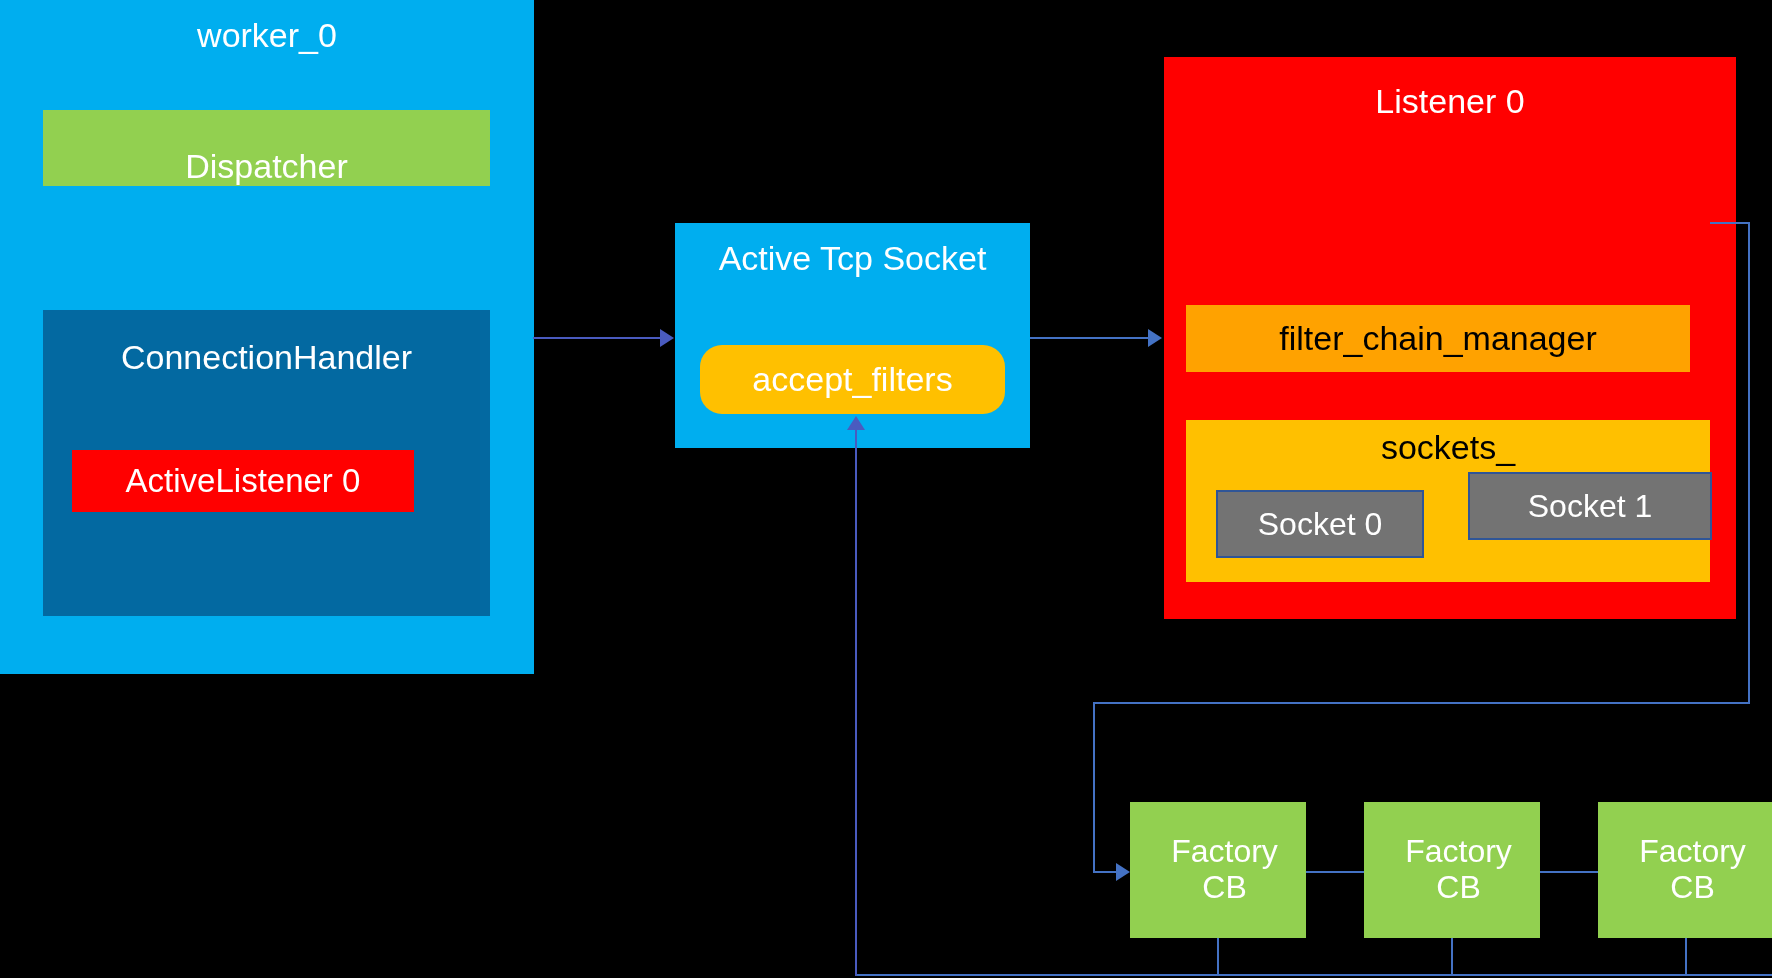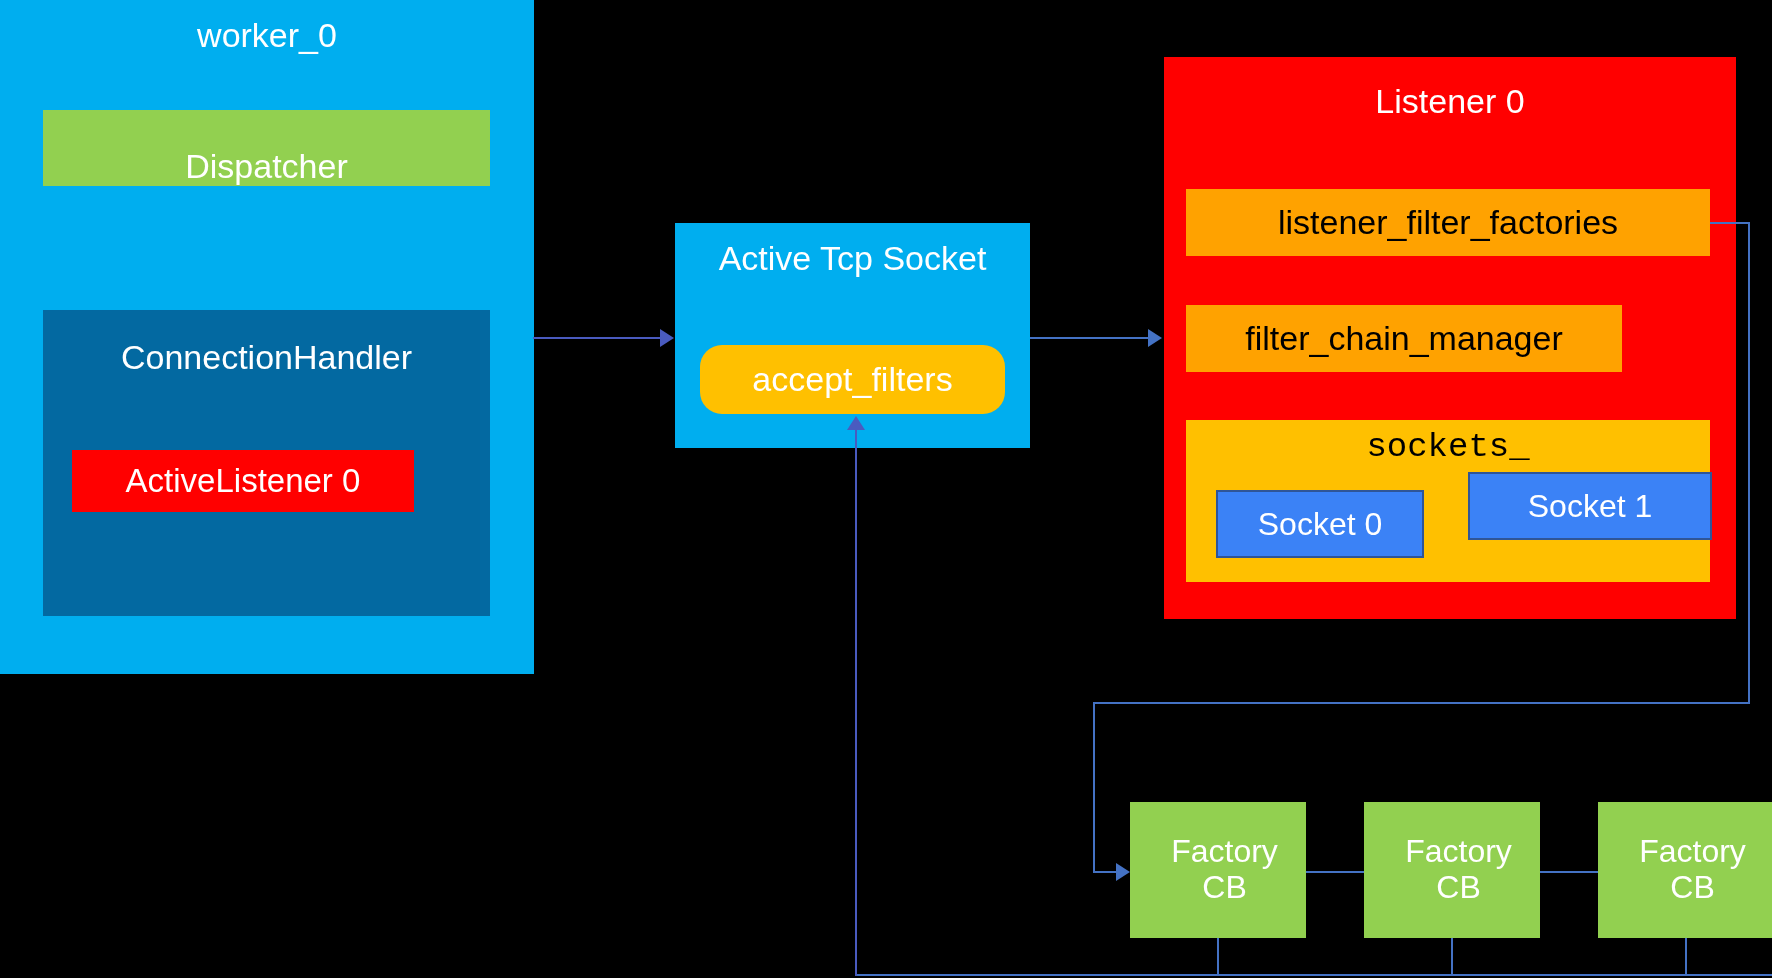--- a/index.html
+++ b/index.html
@@ -133,21 +133,21 @@
     left: 1186px;
     top: 189px;
     width: 524px;
     height: 67px;
     background: #FFA200;
     justify-content: center;
   }
   #filter-chain-manager-box {
     left: 1186px;
     top: 305px;
-    width: 436px;
+    width: 504px;
     height: 67px;
     background: #FFA200;
     justify-content: center;
   }
   .orange-label {
     color: #000000;
     font-size: 34px;
     text-align: center;
   }
 
@@ -156,27 +156,26 @@
     top: 420px;
     width: 524px;
     height: 162px;
     background: #FFC000;
   }
   #sockets-label {
     margin-top: 8px;
     color: #000000;
     font-size: 34px;
     text-align: center;
-    font-family: Liberation Mono, monospace;
   }
   .socket-chip {
     position: absolute;
     box-sizing: border-box;
     height: 68px;
-    background: #3b82f6;
+    background: #737373;
     border: 2px solid #2F5597;
     display: flex;
     align-items: center;
     justify-content: center;
     color: #FFFFFF;
     font-size: 32px;
   }
   #socket-0 { left: 1216px; top: 490px; width: 208px; }
   #socket-1 { left: 1468px; top: 472px; width: 244px; }
 
@@ -255,23 +254,20 @@
   </div>
 
   <div class="box" id="accept-filters-box">
     <div id="accept-filters-label">accept_filters</div>
   </div>
 
   <div class="box" id="listener-panel">
     <div id="listener-title">Listener 0</div>
   </div>
 
-  <div class="box" id="listener-filter-factories-box">
-    <div class="orange-label">listener_filter_factories</div>
-  </div>
 
   <div class="box" id="filter-chain-manager-box">
     <div class="orange-label">filter_chain_manager</div>
   </div>
 
   <div class="box" id="sockets-box">
     <div id="sockets-label">sockets_</div>
   </div>
 
   <div class="socket-chip" id="socket-0">Socket 0</div>

